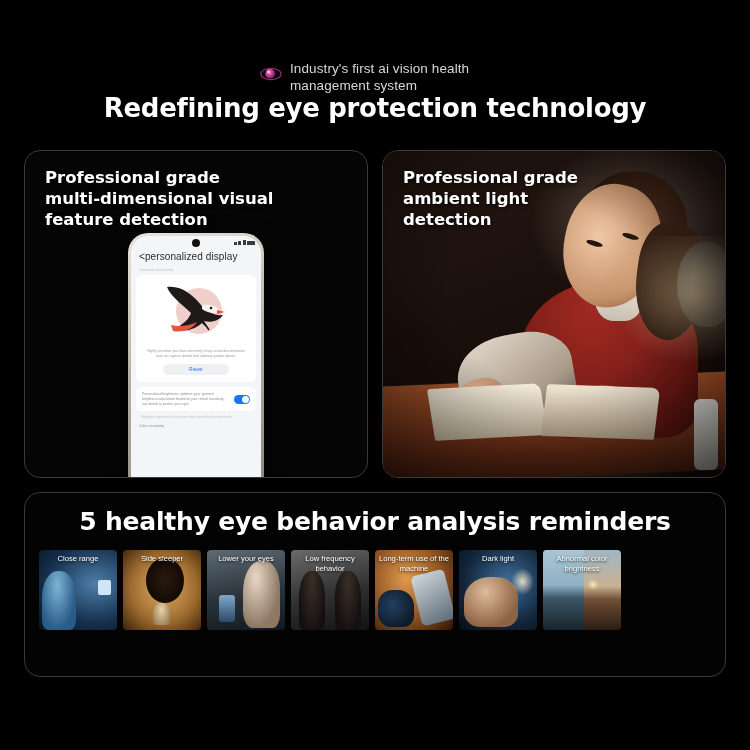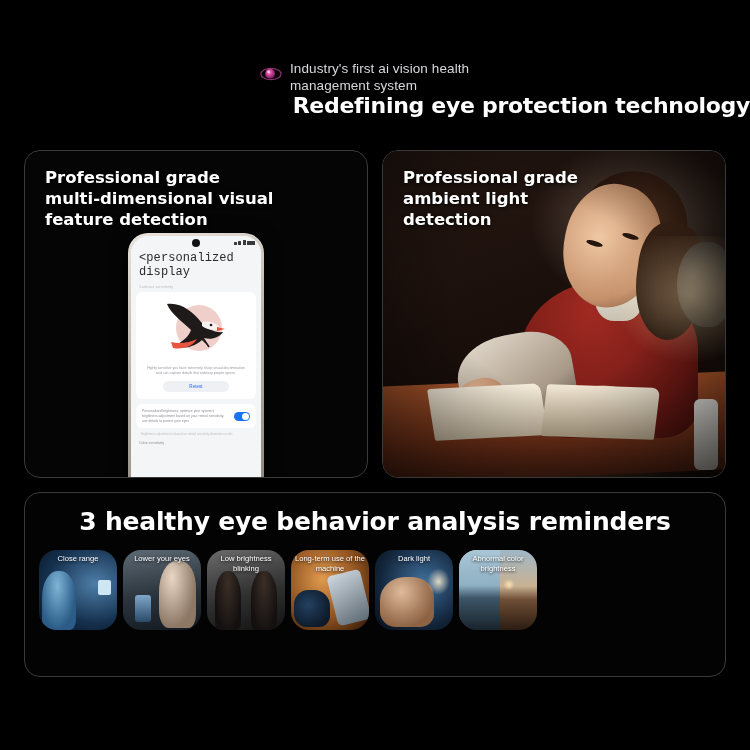--- a/index.html
+++ b/index.html
@@ -16,22 +16,22 @@
     position: absolute; left: 0; top: 60px; width: 750px;
     display: flex; justify-content: center; align-items: flex-start; gap: 8px;
   }
   .eye-icon { width: 22px; height: 22px; margin-top: 3px; flex: 0 0 auto; }
   .eyebrow-text {
     color: #d8d8dc; font-size: 13.5px; line-height: 17px;
     font-family: "Liberation Sans", sans-serif; letter-spacing: .1px;
     max-width: 200px;
   }
   .hero-title {
-    position: absolute; left: 0; top: 93px; width: 750px; text-align: right;
-    color: #fff; font-size: 22px; font-weight: bold; letter-spacing: -.3px;
+    position: absolute; left: 0; top: 93px; width: 750px; text-align: center;
+    color: #fff; font-size: 26px; font-weight: bold; letter-spacing: -.3px;
     font-family: "DejaVu Sans", sans-serif;
   }
 
   
   .card {
     position: absolute;
     border: 1px solid #3a3a3a;
     border-radius: 16px;
     overflow: hidden;
     background: #050505;
@@ -70,21 +70,21 @@
   .status-icons {
     position: absolute; right: 6px; top: 4px;
     display: flex; gap: 1.5px; align-items: flex-end;
   }
   .status-icons i { display: block; background: #3a3a3a; width: 3px; border-radius: .5px; }
   .bar1 { height: 3px; } .bar2 { height: 4px; } .bar3 { height: 5px; }
   .batt { width: 8px !important; height: 4px; border-radius: 1px; }
 
   .nav-row {
     padding: 2px 8px 6px 8px; background: #f4f5f7;
-    color: #2a2a2e; font-size: 12px; letter-spacing: .1px; font-family: Liberation Mono, monospace;
+    color: #2a2a2e; font-size: 10px; letter-spacing: .1px;
   }
   .sub-label {
     padding: 0 8px; background: #f4f5f7;
     color: #b9b9bf; font-size: 3.6px; letter-spacing: .2px; padding-bottom: 3px;
   }
   .hero-panel {
     background: #fff; margin: 0 5px; border-radius: 6px;
     padding: 6px 6px 7px 6px; text-align: center;
   }
   .bird-wrap { position: relative; height: 64px; }
@@ -216,21 +216,21 @@
   .bottom-title {
     position: absolute; left: 0; top: 14px; width: 100%; text-align: center;
     color: #fff; font-size: 25px; font-weight: bold; letter-spacing: -.2px;
     font-family: "DejaVu Sans", sans-serif;
   }
   .tiles {
     position: absolute; left: 14px; top: 57px; width: 674px;
     display: flex; gap: 6px;
   }
   .tile {
-    position: relative; width: 78px; height: 80px; border-radius: 18px;
+    position: relative; width: 78px; height: 80px; border-radius: 4px;
     overflow: hidden; flex: 0 0 auto;
   }
   .tile .img { position: absolute; inset: 0; }
   .tile .lbl {
     position: absolute; left: 0; top: 4px; width: 100%;
     text-align: center; color: #fff; font-size: 7.6px; line-height: 9.5px;
     font-family: "Liberation Sans", sans-serif;
     text-shadow: 0 1px 3px rgba(0,0,0,.9);
     padding: 0 3px;
   }
@@ -375,33 +375,37 @@
       <div class="lamp-glow"></div>
       <div class="lamp-stem"></div>
       <div class="vignette"></div>
     </div>
     <div class="card-title">Professional grade
 ambient light
 detection</div>
   </div>
 
   <div class="bottom-card">
-    <div class="bottom-title">3 healthy eye behavior analysis reminders</div>
+    <div class="bottom-title">5 healthy eye behavior analysis reminders</div>
     <div class="tiles">
       <div class="tile">
         <div class="img t1"></div>
         <div class="lbl">Close range</div>
       </div>
       <div class="tile">
+        <div class="img t2"></div>
+        <div class="lbl">Side sleeper</div>
+      </div>
+      <div class="tile">
         <div class="img t3"></div>
         <div class="lbl">Lower your eyes</div>
       </div>
       <div class="tile">
         <div class="img t4"></div>
-        <div class="lbl">Low brightness blinking</div>
+        <div class="lbl">Low frequency behavior</div>
       </div>
       <div class="tile">
         <div class="img t6"></div>
         <div class="lbl">Long-term use of the machine</div>
       </div>
       <div class="tile">
         <div class="img t5"></div>
         <div class="lbl">Dark light</div>
       </div>
       <div class="tile">

